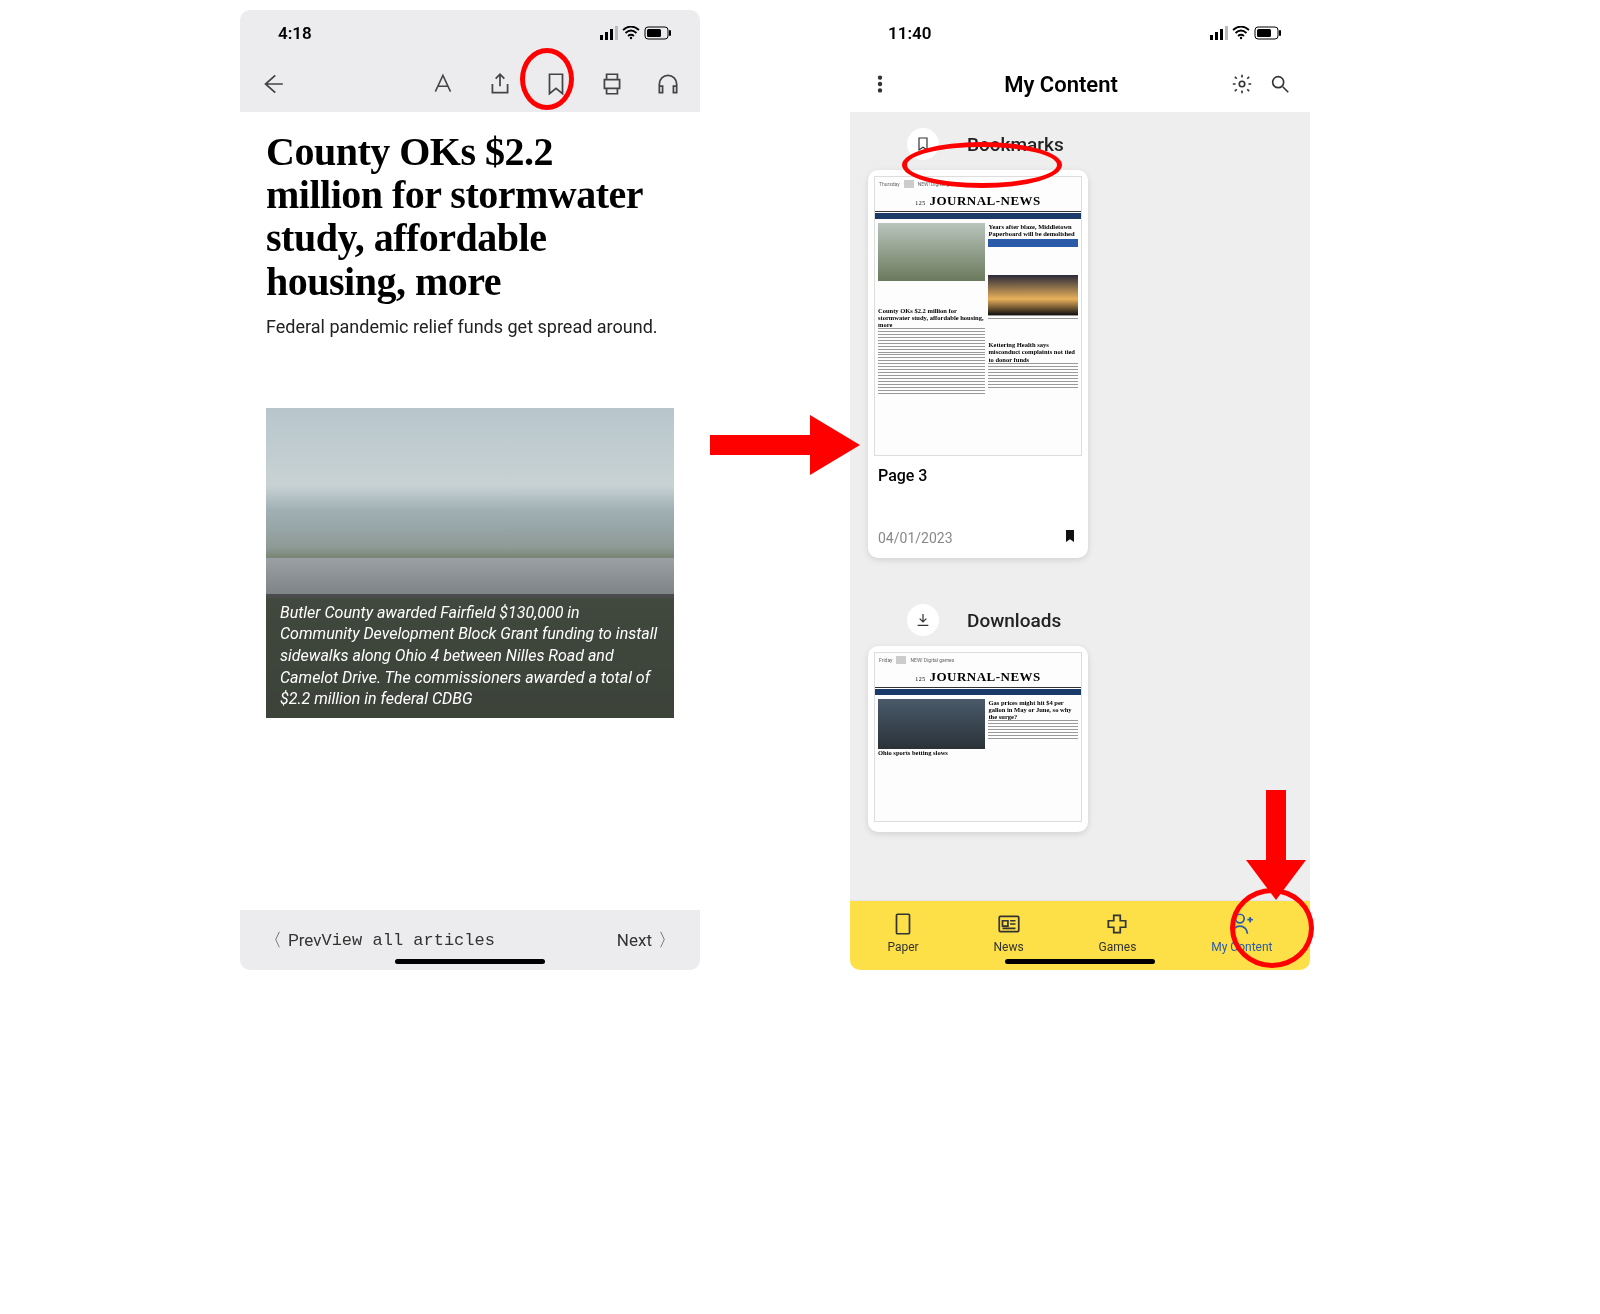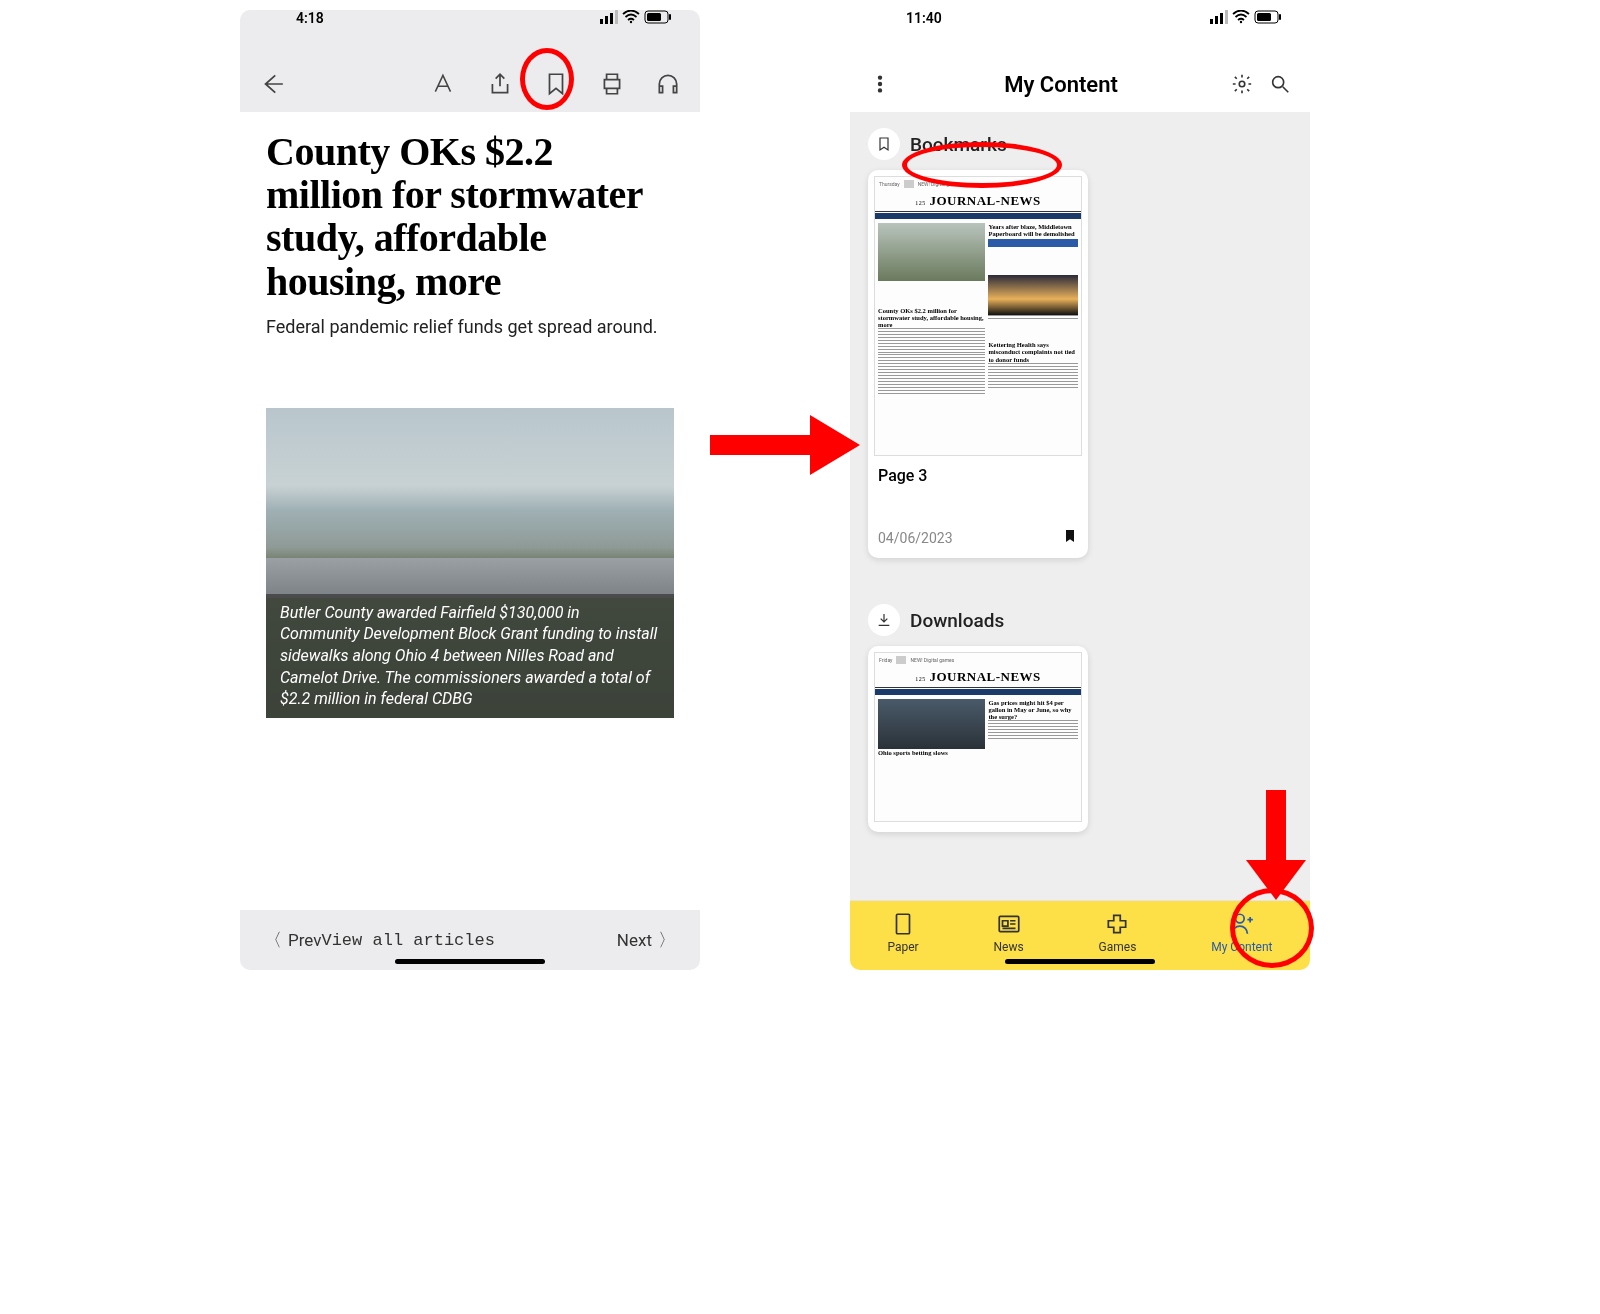--- a/index.html
+++ b/index.html
@@ -23,23 +23,23 @@
     display: flex;
     flex-direction: column;
   }
   .phone.left  { left: 40px;  top: 10px; }
   .phone.right { left: 650px; top: 10px; }
 
   
   .status-bar {
     height: 46px;
     display: flex;
-    align-items: flex-start;
-    padding: 0 28px 0 56px;
-    font-size: 14px;
+    align-items: center;
+    padding: 0 28px 0 38px;
+    font-size: 17px;
     font-weight: 600;
   }
   .status-bar .time { flex: 1; }
   .status-icons { display: flex; align-items: center; gap: 4px; }
   .cell-bars { display: flex; align-items: flex-end; gap: 2px; height: 14px;}
   .cell-bars span { width: 3px; background:#000; display:block;}
   .cell-bars span:nth-child(1){height:5px;}
   .cell-bars span:nth-child(2){height:8px;}
   .cell-bars span:nth-child(3){height:11px;}
   .cell-bars span:nth-child(4){height:14px; background:#bbb;}
@@ -89,21 +89,21 @@
     width:150px; height:5px; background:#000; border-radius:3px;}
 
   
   .mc-header { height:56px; display:flex; align-items:center; padding:0 18px;}
   .mc-header .title { flex:1; text-align:center; font-size:22px; font-weight:600; }
   .mc-header .icn { width:24px; height:24px; display:flex; align-items:center; justify-content:center; }
   .mc-header .icn + .icn { margin-left:14px; }
   .mc-header svg { width:22px; height:22px; stroke:#333; fill:none; stroke-width:1.8;}
   .mc-body { flex:1; background:#eeeeee; overflow:hidden; }
 
-  .section-head { display:flex; align-items:center; gap:10px; padding:16px 18px 10px;}
+  .section-head { display:flex; align-items:center; gap:28px; padding:16px 18px 10px;margin-left:39px;}
   .section-head .circle { width:32px; height:32px; border-radius:50%; background:#fff; display:flex; align-items:center; justify-content:center;}
   .section-head .circle svg{ width:16px; height:16px; stroke:#333; fill:none; stroke-width:1.8;}
   .section-head .lbl { font-size:19px; font-weight:500; color:#222;}
 
   .card {
     margin-left:18px; width:220px; background:#fff; border-radius:10px;
     box-shadow:0 2px 6px rgba(0,0,0,0.12); padding:6px 6px 10px;
     display:flex; flex-direction:column;
   }
   .paper-thumb {
@@ -314,21 +314,21 @@
               <div class="lines sm"></div>
               <div class="img2"></div>
               <div class="lines sm"></div>
               <div class="hd">Kettering Health says misconduct complaints not tied to donor funds</div>
               <div class="lines sm"></div>
             </div>
           </div>
         </div>
         <div class="pg">Page 3</div>
         <div class="meta">
-          <span>04/06/2023</span>
+          <span>04/01/2023</span>
           <span class="bm">
             <svg viewBox="0 0 24 24">
                 <path d="M6 3h12v18l-6-4-6 4z"></path>
               </svg>
           </span>
         </div>
       </div>
 
       <div class="downloads-sec">
         <div class="section-head" style="margin-top:30px;">

